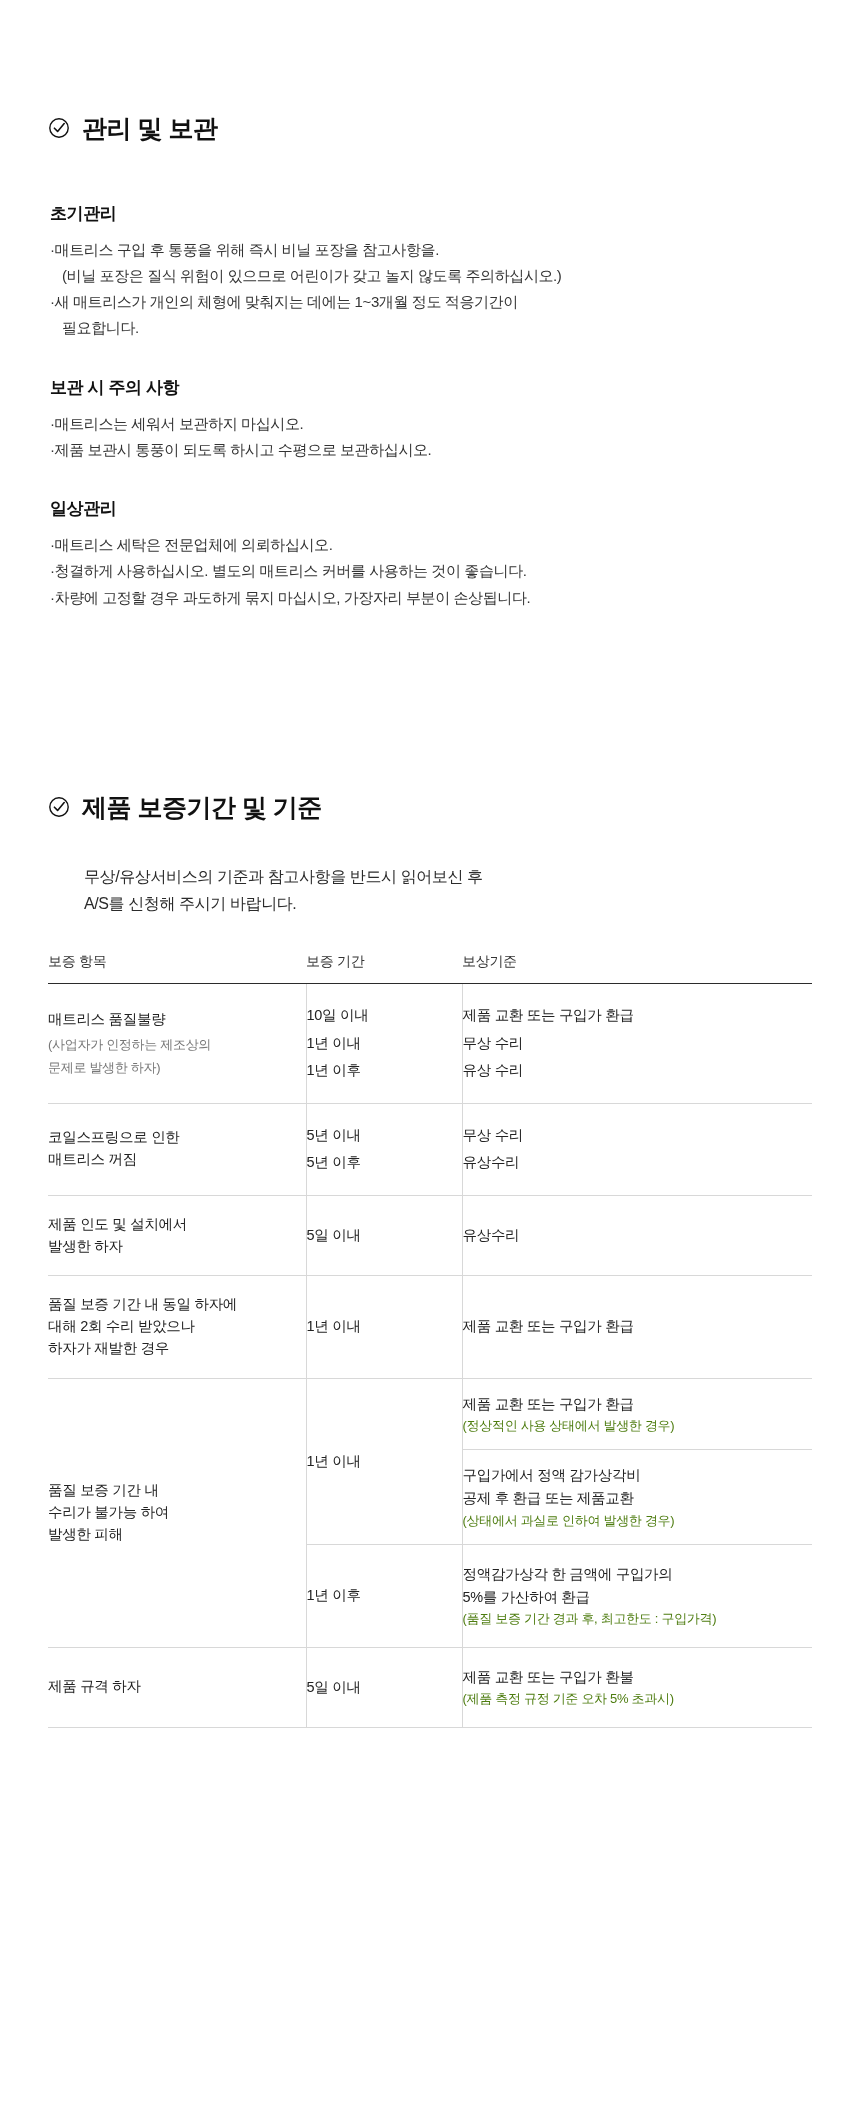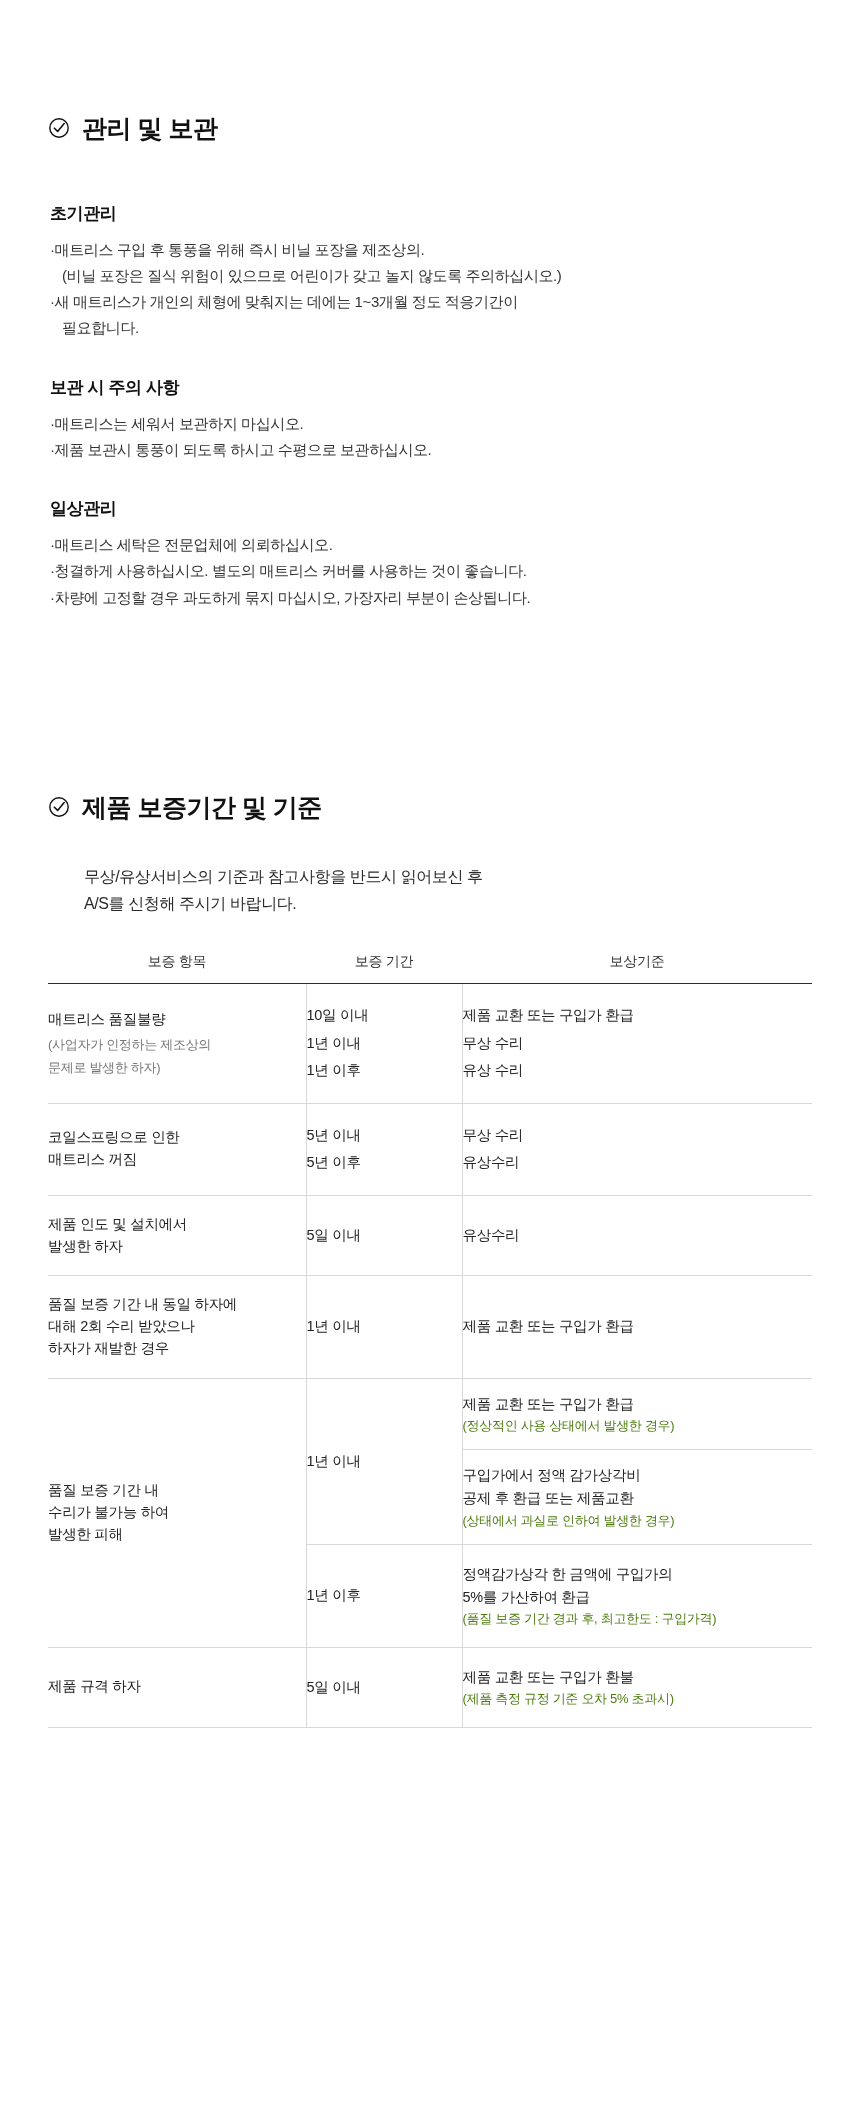--- a/index.html
+++ b/index.html
@@ -93,21 +93,21 @@
   }
   table.warranty col.c1 { width: 258px; }
   table.warranty col.c2 { width: 156px; }
   table.warranty col.c3 { width: 350px; }
 
   table.warranty thead th {
     font-size: 14px;
     font-weight: normal;
     color: #333333;
     padding: 10px 0 12px 0;
-    text-align: center;
+    text-align: left;
     border-bottom: 1px solid #2b2b2b;
     letter-spacing: -0.3px;
   }
   table.warranty thead tr th:first-child {
     border-bottom: 1px solid #2b2b2b;
   }
 
   table.warranty td {
     border-bottom: 1px solid #d8d8d8;
     vertical-align: middle;
@@ -166,21 +166,21 @@
         <svg viewBox="0 0 22 22" width="22" height="22" aria-hidden="true">
           <circle cx="11" cy="11" r="9.2" fill="none" stroke="#111111" stroke-width="1.4"></circle>
           <path d="M6.4 11.2 L9.6 14.4 L16.2 6.6" fill="none" stroke="#111111" stroke-width="1.6" stroke-linecap="round" stroke-linejoin="round"></path>
         </svg>
       </span>
       <h2 class="section-title">관리 및 보관</h2>
     </div>
 
     <div class="sub-block first">
       <div class="sub-title">초기관리</div>
-      <div class="line">·매트리스 구입 후 통풍을 위해 즉시 비닐 포장을 제조상의.</div>
+      <div class="line">·매트리스 구입 후 통풍을 위해 즉시 비닐 포장을 참고사항을.</div>
       <div class="line indent">(비닐 포장은 질식 위험이 있으므로 어린이가 갖고 놀지 않도록 주의하십시오.)</div>
       <div class="line">·새 매트리스가 개인의 체형에 맞춰지는 데에는 1~3개월 정도 적응기간이</div>
       <div class="line indent">필요합니다.</div>
     </div>
 
     <div class="sub-block">
       <div class="sub-title">보관 시 주의 사항</div>
       <div class="line">·매트리스는 세워서 보관하지 마십시오.</div>
       <div class="line">·제품 보관시 통풍이 되도록 하시고 수평으로 보관하십시오.</div>
     </div>

